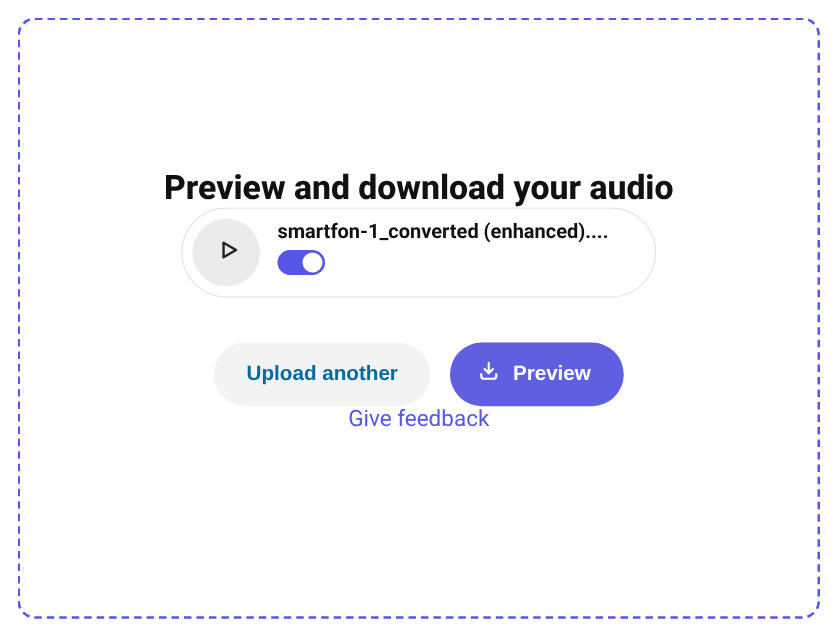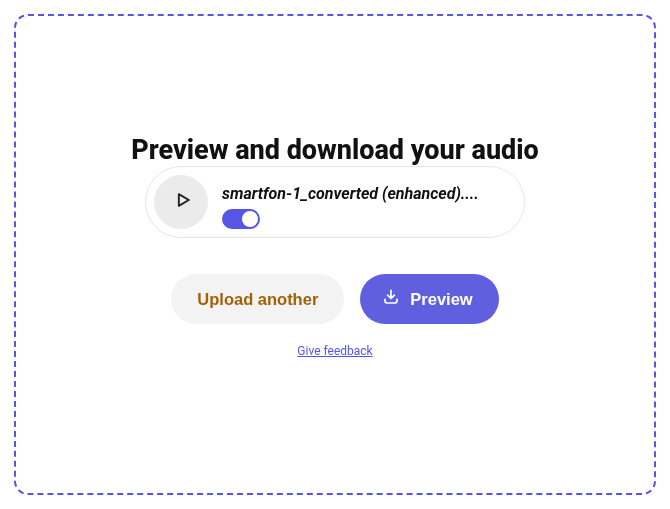--- a/index.html
+++ b/index.html
@@ -24,24 +24,23 @@
     .title {
       font-size: 27px;
       font-weight: 800;
       color: #111;
     }
     .preview-card {
       width: 380px;
       border: 1px solid #e6e6e6;
       border-radius: 40px;
       display: flex;
-      align-items: flex-end;
+      align-items: flex-start;
       padding: 8px 18px 8px 8px;
       gap: 14px;
-      font-style: italic;
     }
     .play {
       width: 54px;
       height: 54px;
       border-radius: 50%;
       background: #ebebeb;
       display: flex;
       align-items: center;
       justify-content: center;
       flex-shrink: 0;
@@ -82,27 +81,25 @@
       border: none;
       border-radius: 999px;
       padding: 14px 26px;
       font-size: 16.5px;
       font-weight: 700;
       cursor: pointer;
       display: flex;
       align-items: center;
       gap: 10px;
     }
-    .btn-secondary { background: #f3f3f3; color: #a16207; }
+    .btn-secondary { background: #f3f3f3; color: #0369a1; }
     .btn-primary { background: #5f5fdf; color: #fff; padding-left: 22px; }
     .feedback {
-      margin-top: 20px;
       color: #5656e6;
-      font-size: 12px;
-      text-decoration: underline;
+      font-size: 18px;
       cursor: pointer;
     }
   </style>
 </head>
 <body>
 
 <div class="dashed">
   <h1 class="title">Preview and download your audio</h1>
 
   <div class="preview-card">

